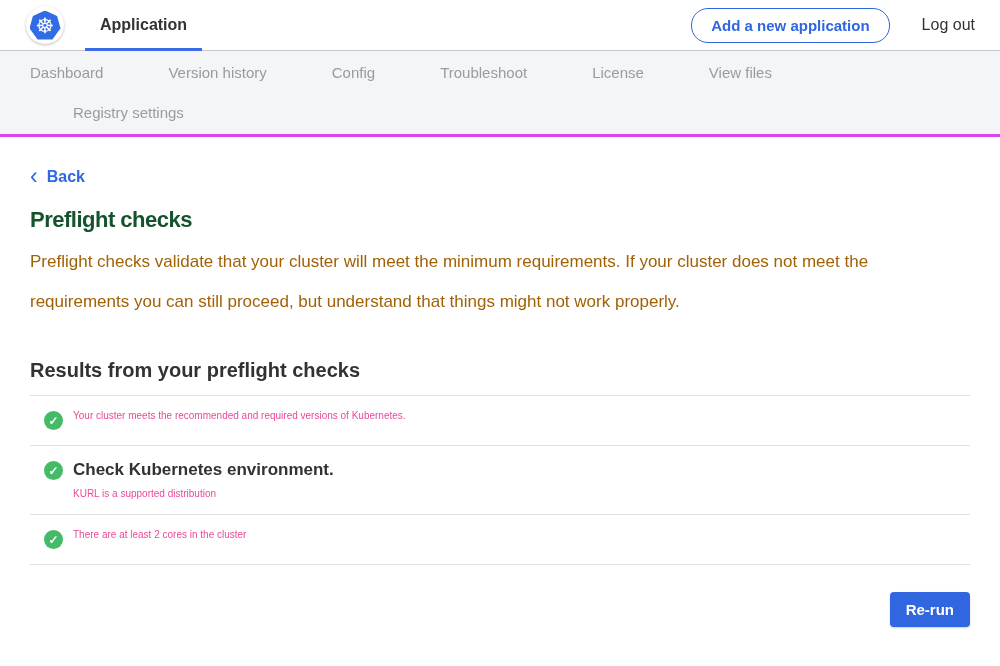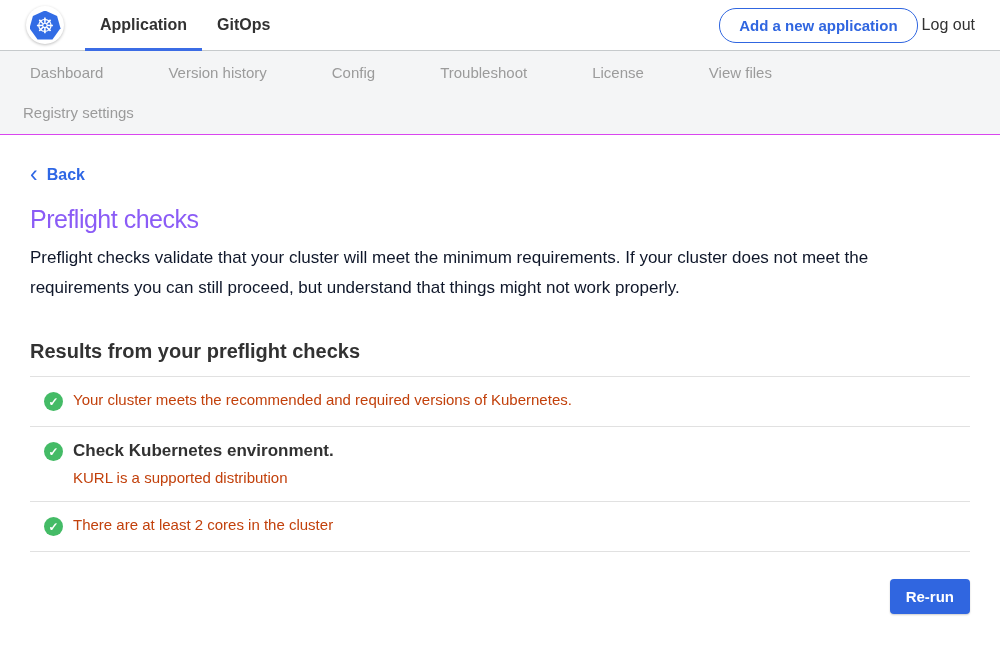--- a/index.html
+++ b/index.html
@@ -32,77 +32,77 @@
   .tabs { display: flex; height: 100%; margin-left: 21px; }
   .tab {
     padding: 0 15px; display: flex; align-items: center;
     font-size: 16px; font-weight: 700; color: #323232;
     position: relative; cursor: pointer;
   }
   .tab.active::after {
     content: ""; position: absolute; left: 0; right: 0; bottom: -1px;
     height: 3px; background: #3b6ce5;
   }
-  .topnav-right { margin-left: auto; display: flex; align-items: center; gap: 4px; }
+  .topnav-right { margin-left: auto; display: flex; align-items: center; gap: 32px; }
   .pill-btn {
     font-family: inherit;
     border: 1px solid #3066e0; color: #3066e0; background: #fff;
     font-size: 15px; font-weight: 700;
     padding: 8px 19px; border-radius: 17px; cursor: pointer;
   }
   .logout-btn {
     font-family: inherit; background: none; border: none;
     font-size: 16px; color: #323232; cursor: pointer; padding: 0; text-align: right;
   }
 
   
   .subnav {
-    background: #f4f5f6; border-bottom: 1px solid #d946ef;
+    background: #f4f5f6; border-bottom: 3px solid #d946ef;
     padding: 2px 0 1px 0;
   }
   .subnav-row { display: flex; padding-left: 30px; }
-  .subnav-row.second { padding-left: 23px; align-items: center; }
+  .subnav-row.second { padding-left: 73px; align-items: center; }
   .subnav-item {
     font-size: 15px; color: #9b9b9b; line-height: 40px;
     margin-right: 65px; cursor: pointer; white-space: nowrap;
   }
 
   
   .main { padding: 31px 30px 0 30px; }
   .back-link {
     display: inline-flex; align-items: center; gap: 9px;
     color: #2e67e5; font-size: 16px; font-weight: 700;
     text-decoration: none; cursor: pointer;
   }
   .back-chevron { font-size: 23px; font-weight: 400; line-height: 16px; margin-top: -2px; }
   .page-title {
-    font-size: 25px; font-weight: 400; letter-spacing: -0.5px;
-    margin: 19px 0 9px 0; color: #8b5cf6;
+    font-size: 22px; font-weight: 700; letter-spacing: -0.5px;
+    margin: 19px 0 9px 0; color: #14532d;
   }
   .page-desc {
-    font-size: 17px; line-height: 30px; color: #0f172a;
+    font-size: 17px; line-height: 40px; color: #a16207;
     max-width: 945px; margin: 0;
   }
   .results-heading {
     font-size: 20px; font-weight: 700; color: #323232;
     margin: 37px 0 13px 0;
   }
   .results-list { list-style: none; margin: 0; padding: 0; border-top: 1px solid #e1e1e1; }
   .result-item {
     display: flex; gap: 10px; align-items: flex-start;
     padding: 14px 0 15px 14px; border-bottom: 1px solid #e1e1e1;
   }
   .check-icon {
     width: 19px; height: 19px; border-radius: 50%;
     background: #44bb66; color: #fff; flex: none;
     display: flex; align-items: center; justify-content: center;
     font-size: 12px; font-weight: 700; margin-top: 1px;
   }
   .result-title { font-size: 17px; font-weight: 700; margin: 0 0 8px 0; color: #323232; }
-  .result-desc { font-size: 15px; margin: 0; color: #c2410c; }
+  .result-desc { font-size: 10px; margin: 0; color: #ec4899; }
 
   .footer-row { display: flex; justify-content: flex-end; margin-top: 27px; }
   .rerun-btn {
     font-family: inherit;
     background: #3066e0; color: #fff; border: none;
     font-size: 15px; font-weight: 700;
     padding: 9px 16px; border-radius: 4px; cursor: pointer;
     box-shadow: 0 1px 2px rgba(0,0,0,.2);
   }
 </style>
@@ -111,23 +111,20 @@
 
 <header class="topnav">
   <div class="logo-wrap">
     <div class="logo-hept">
       <span>☸</span>
     </div>
   </div>
   <nav class="tabs">
     <div class="tab active">
       <span>Application</span>
-    </div>
-    <div class="tab">
-      <span>GitOps</span>
     </div>
   </nav>
   <div class="topnav-right">
     <button class="pill-btn">Add a new application</button>
     <button class="logout-btn">Log out</button>
   </div>
 </header>
 
 <nav class="subnav">
   <div class="subnav-row">

